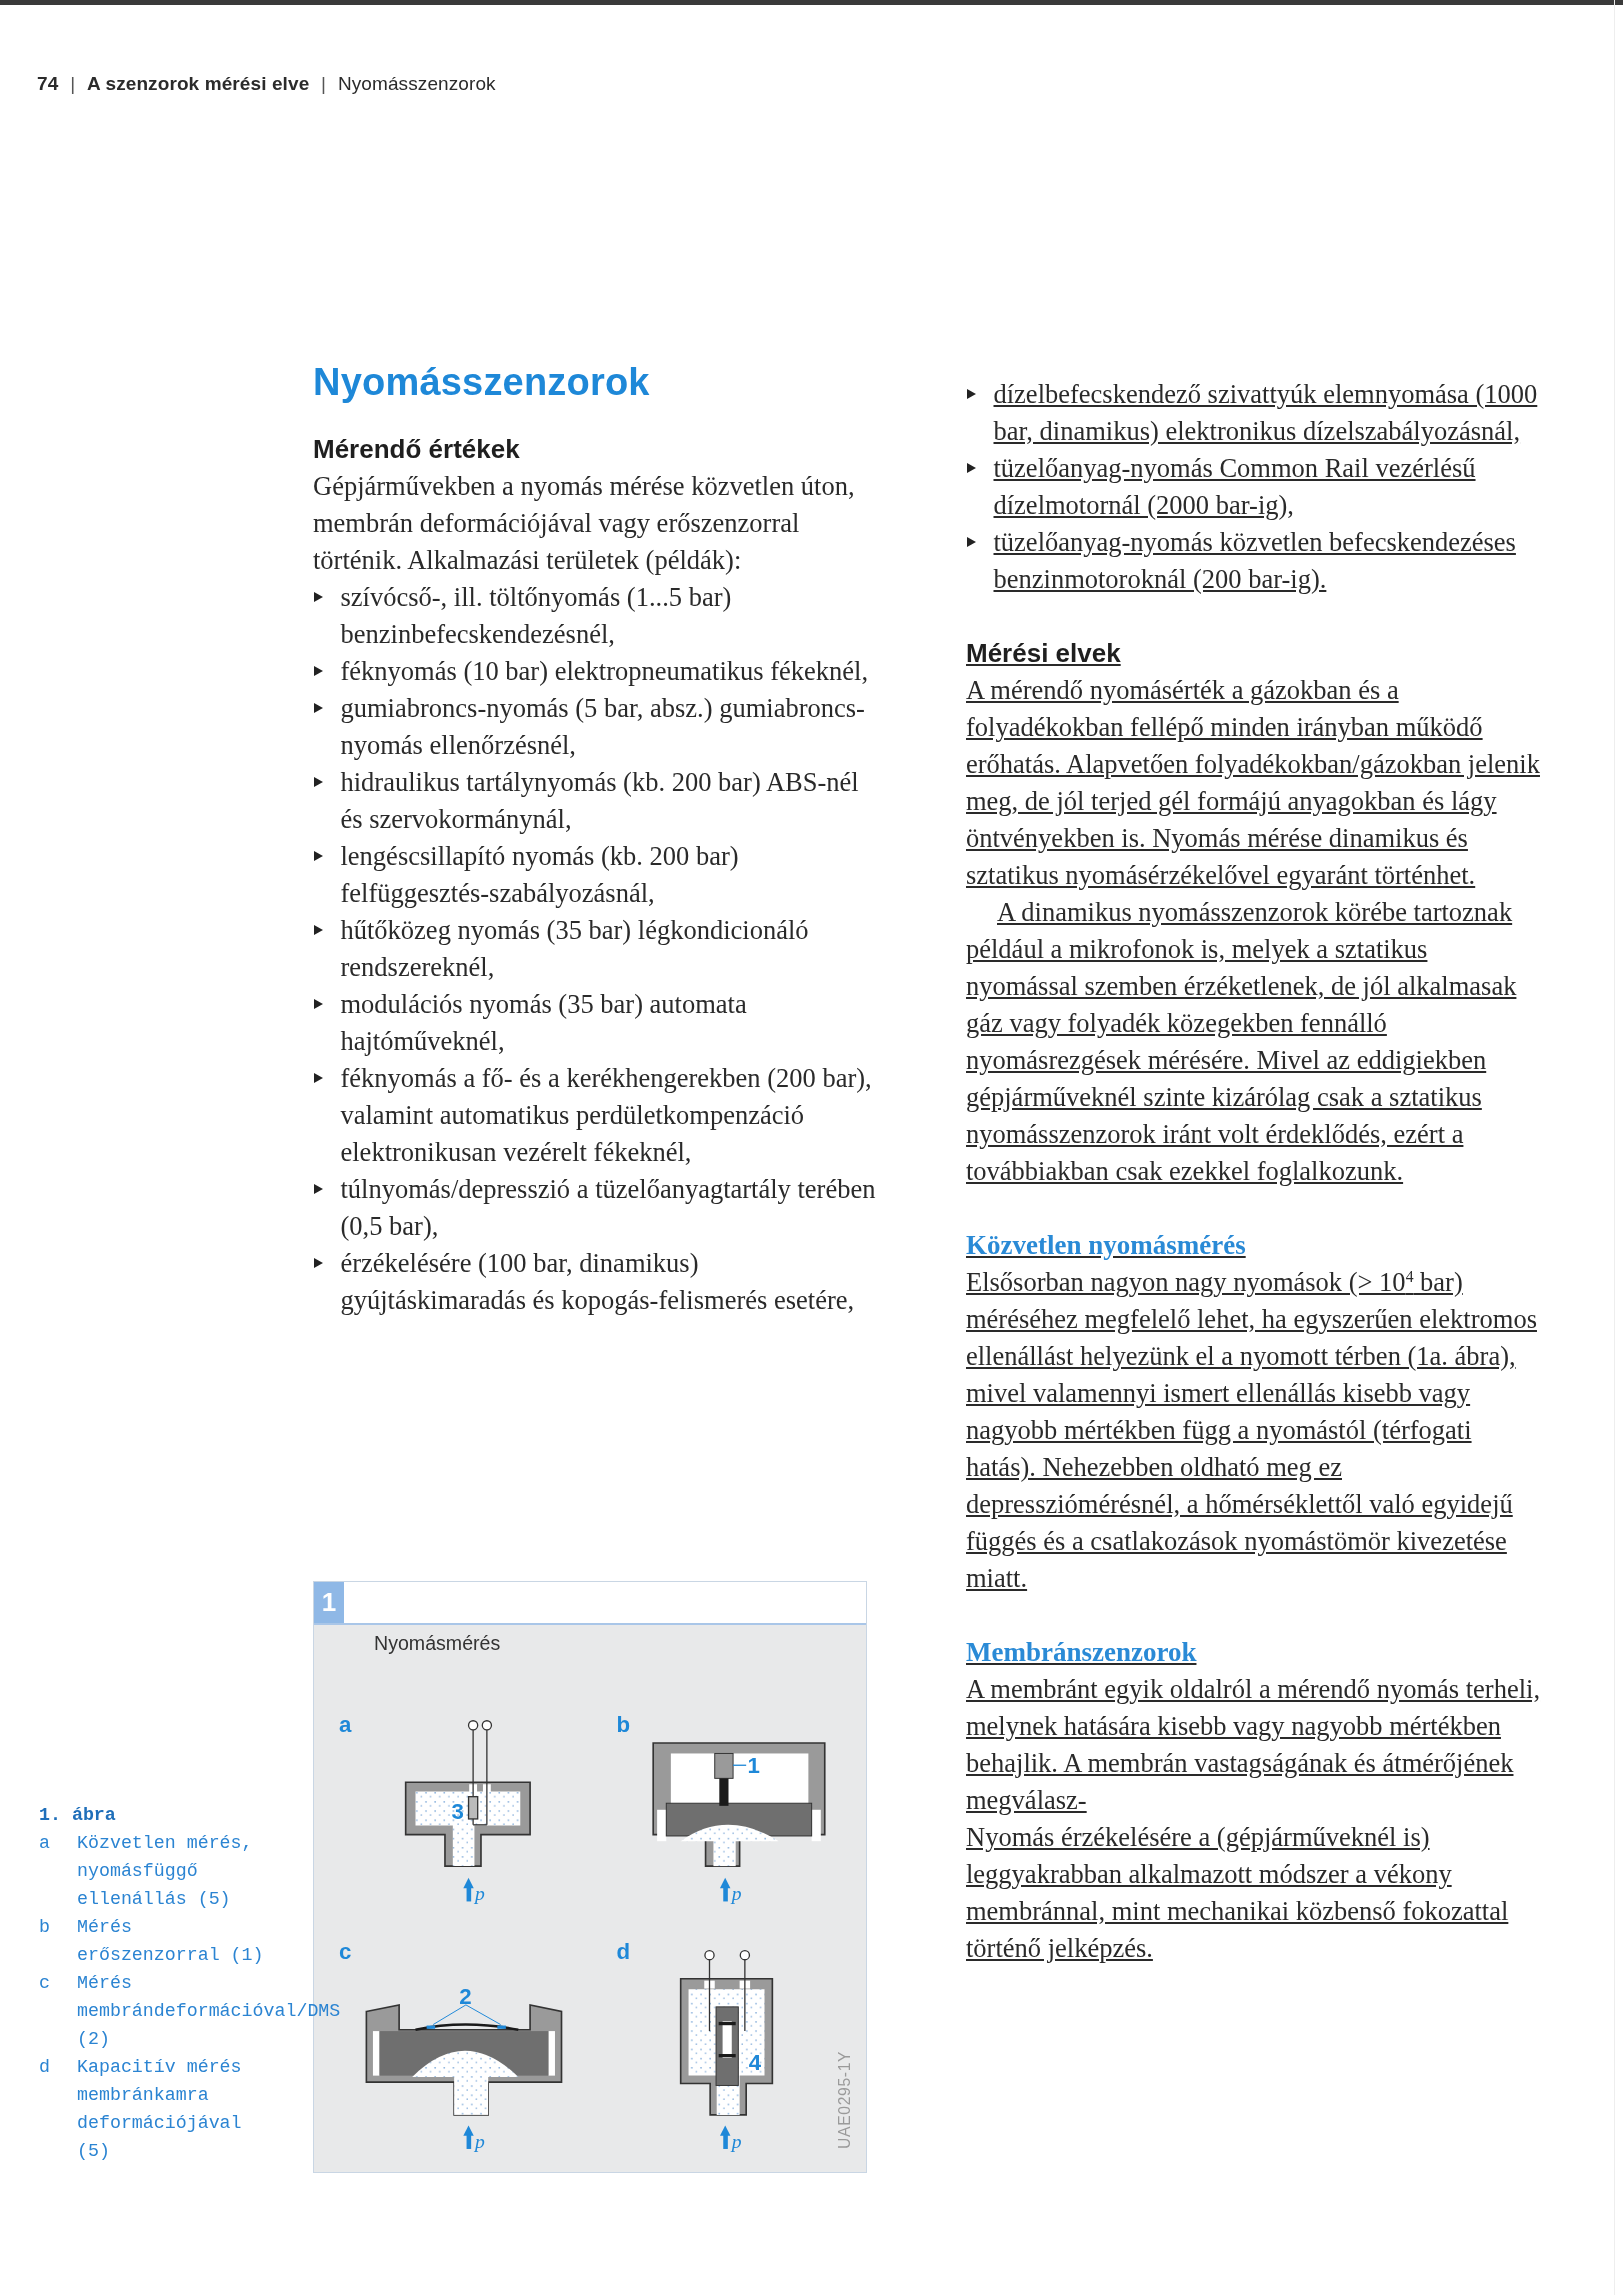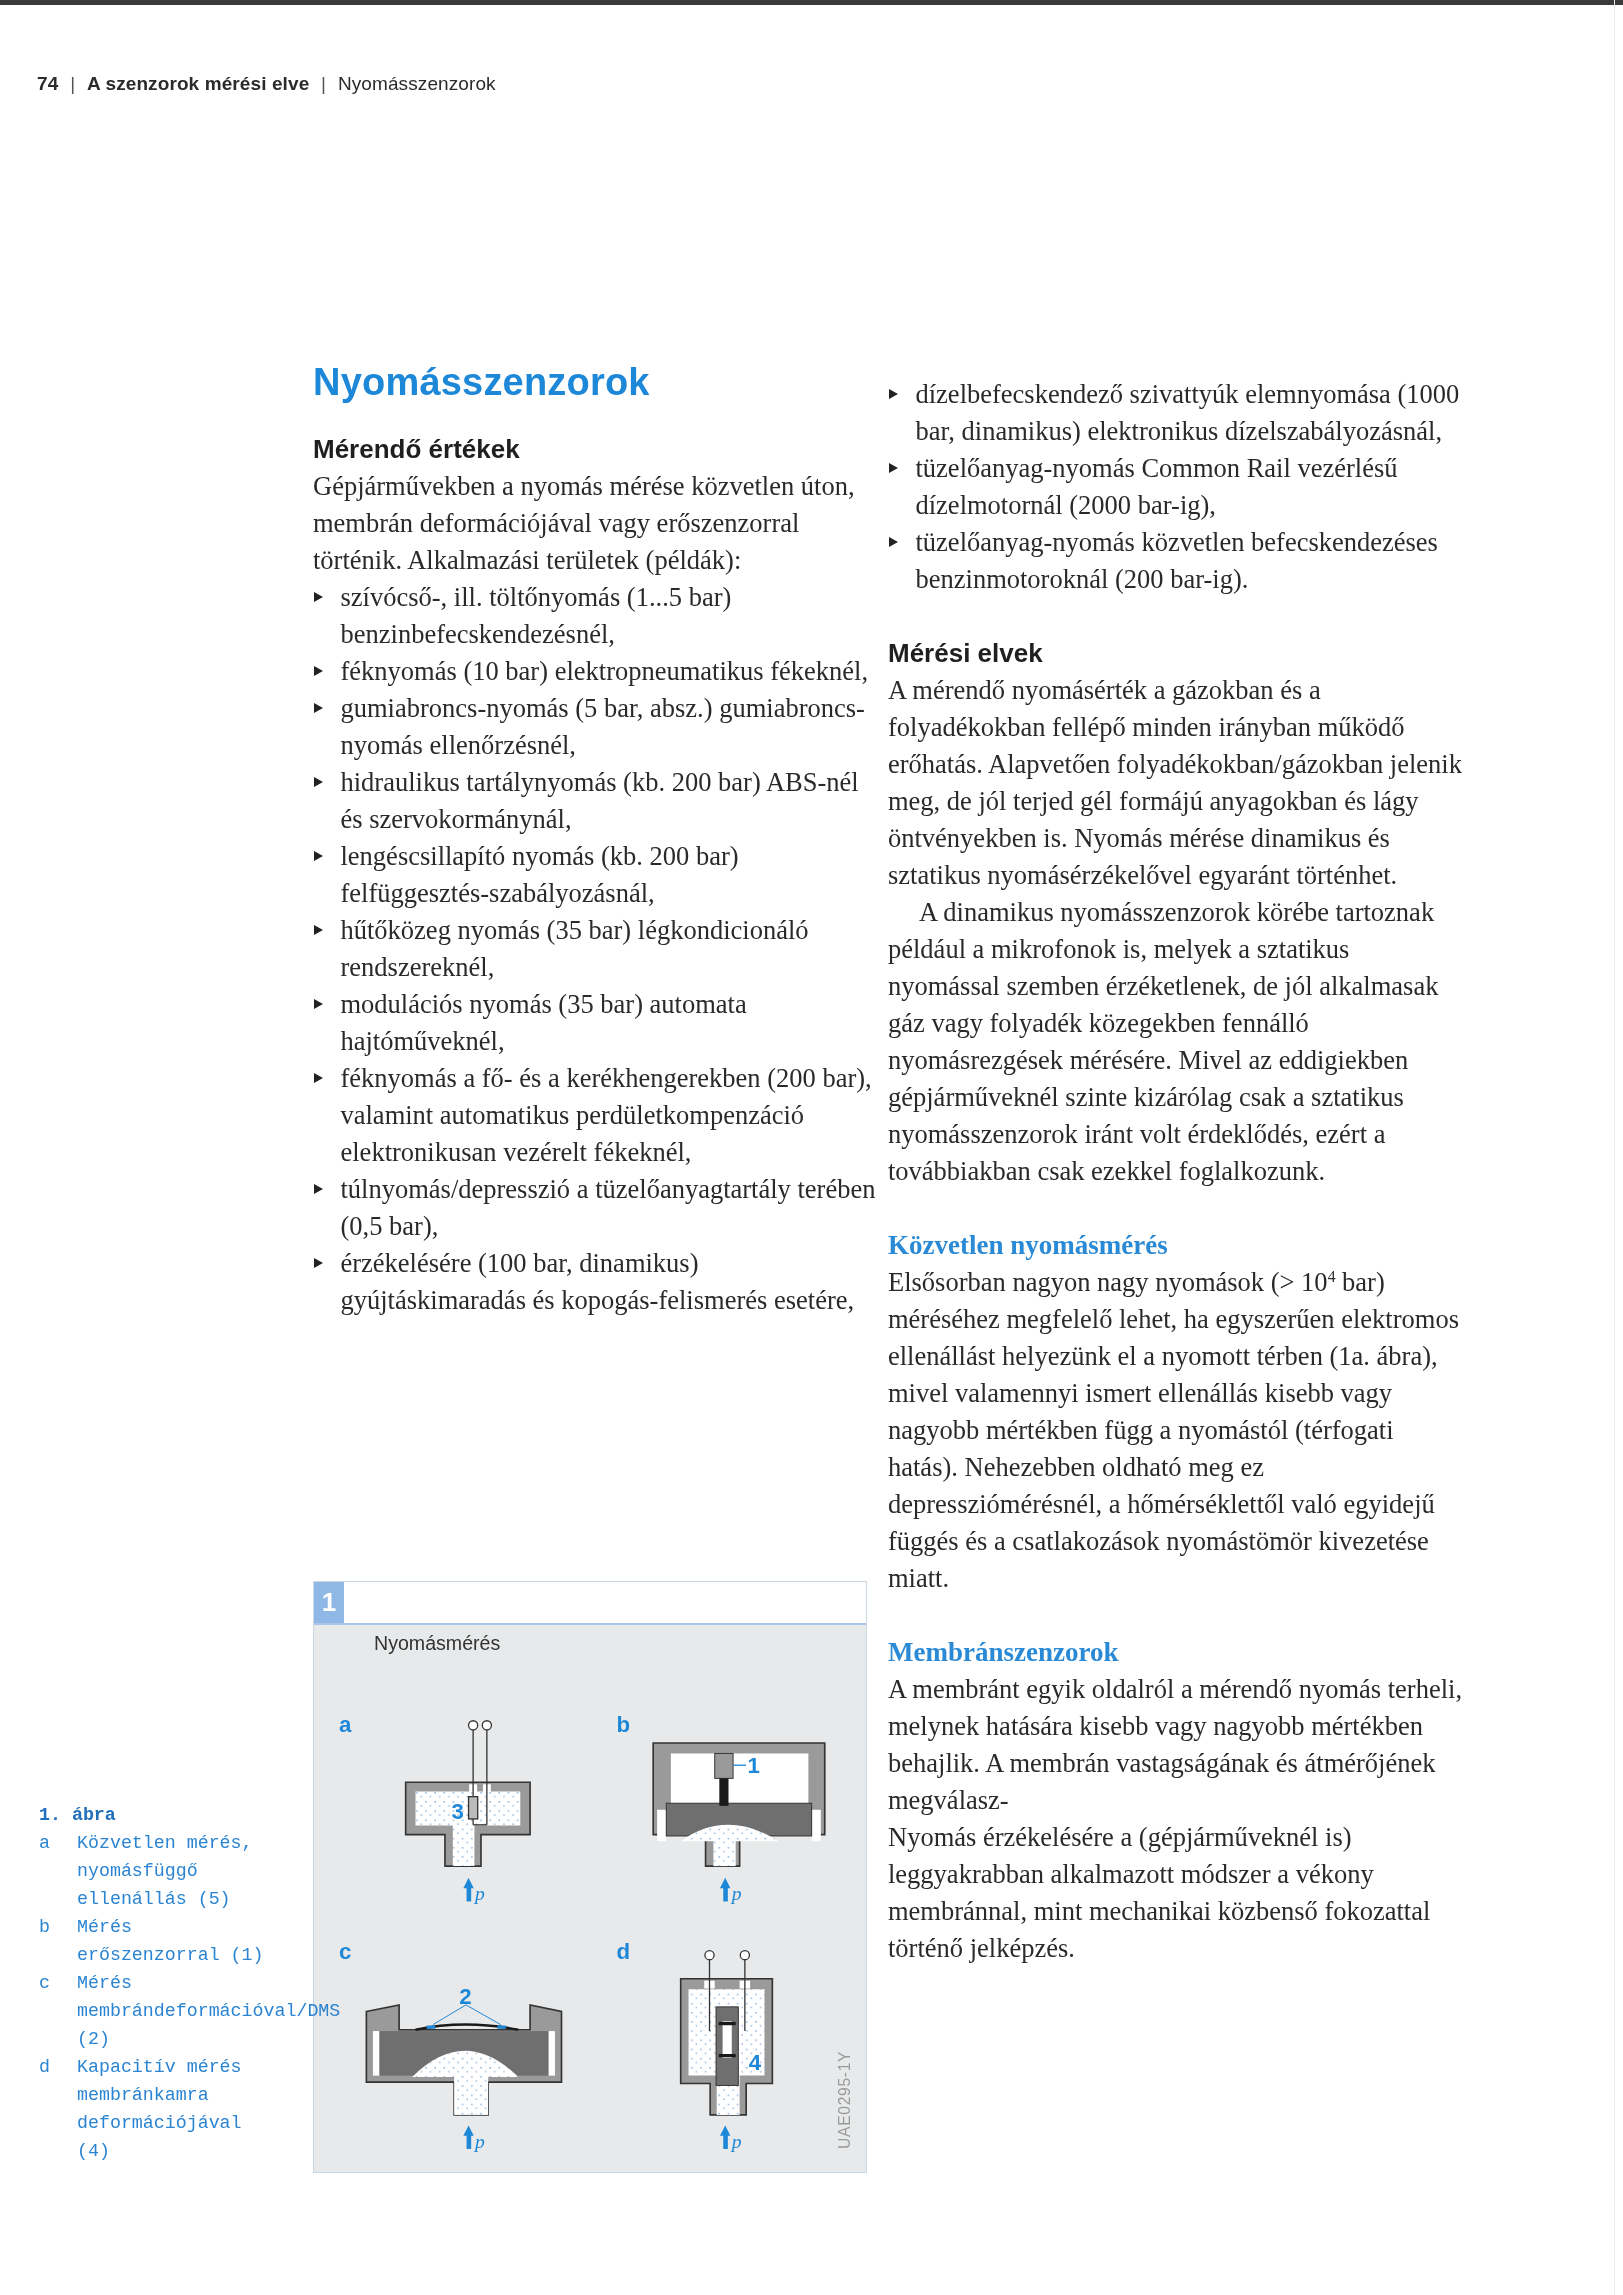--- a/index.html
+++ b/index.html
@@ -12,21 +12,21 @@
   .running-head {
     position: absolute; left: 37px; top: 73px;
     font-family: "Liberation Sans", "DejaVu Sans", sans-serif;
     font-size: 19px; color: #2b2b2b; letter-spacing: 0.1px; white-space: nowrap;
   }
   .running-head .b { font-weight: bold; }
   .running-head .sep { display: inline-block; margin: 0 11.8px; color: #555; font-weight: normal; }
 
   .col { position: absolute; font-size: 26.5px; line-height: 37px; }
   .col-left { left: 313px; top: 359px; width: 569px; }
-  .col-right { left: 888px; top: 376px; width: 576px; }
+  .col-right { left: 966px; top: 376px; width: 576px; text-decoration: underline; }
 
   .page-title {
     font-family: "Liberation Sans", "DejaVu Sans", sans-serif;
     font-weight: bold; color: #1e88d8; font-size: 38px; line-height: 46px;
     margin: 0 0 26px 0; letter-spacing: 0.2px;
   }
   .sec-h {
     font-family: "Liberation Sans", "DejaVu Sans", sans-serif;
     font-weight: bold; font-size: 26px; line-height: 37px; color: #1f1f1f; margin: 0;
   }
@@ -232,16 +232,16 @@
   <div class="row">
     <span class="lt">b</span>
     <span class="tx">Mérés erőszenzorral (1)</span>
   </div>
   <div class="row">
     <span class="lt">c</span>
     <span class="tx">Mérés membrándeformációval/DMS (2)</span>
   </div>
   <div class="row">
     <span class="lt">d</span>
-    <span class="tx">Kapacitív mérés membránkamra deformációjával (4)</span>
+    <span class="tx">Kapacitív mérés membránkamra deformációjával (5)</span>
   </div>
 </div>
 
 
 </body></html>

